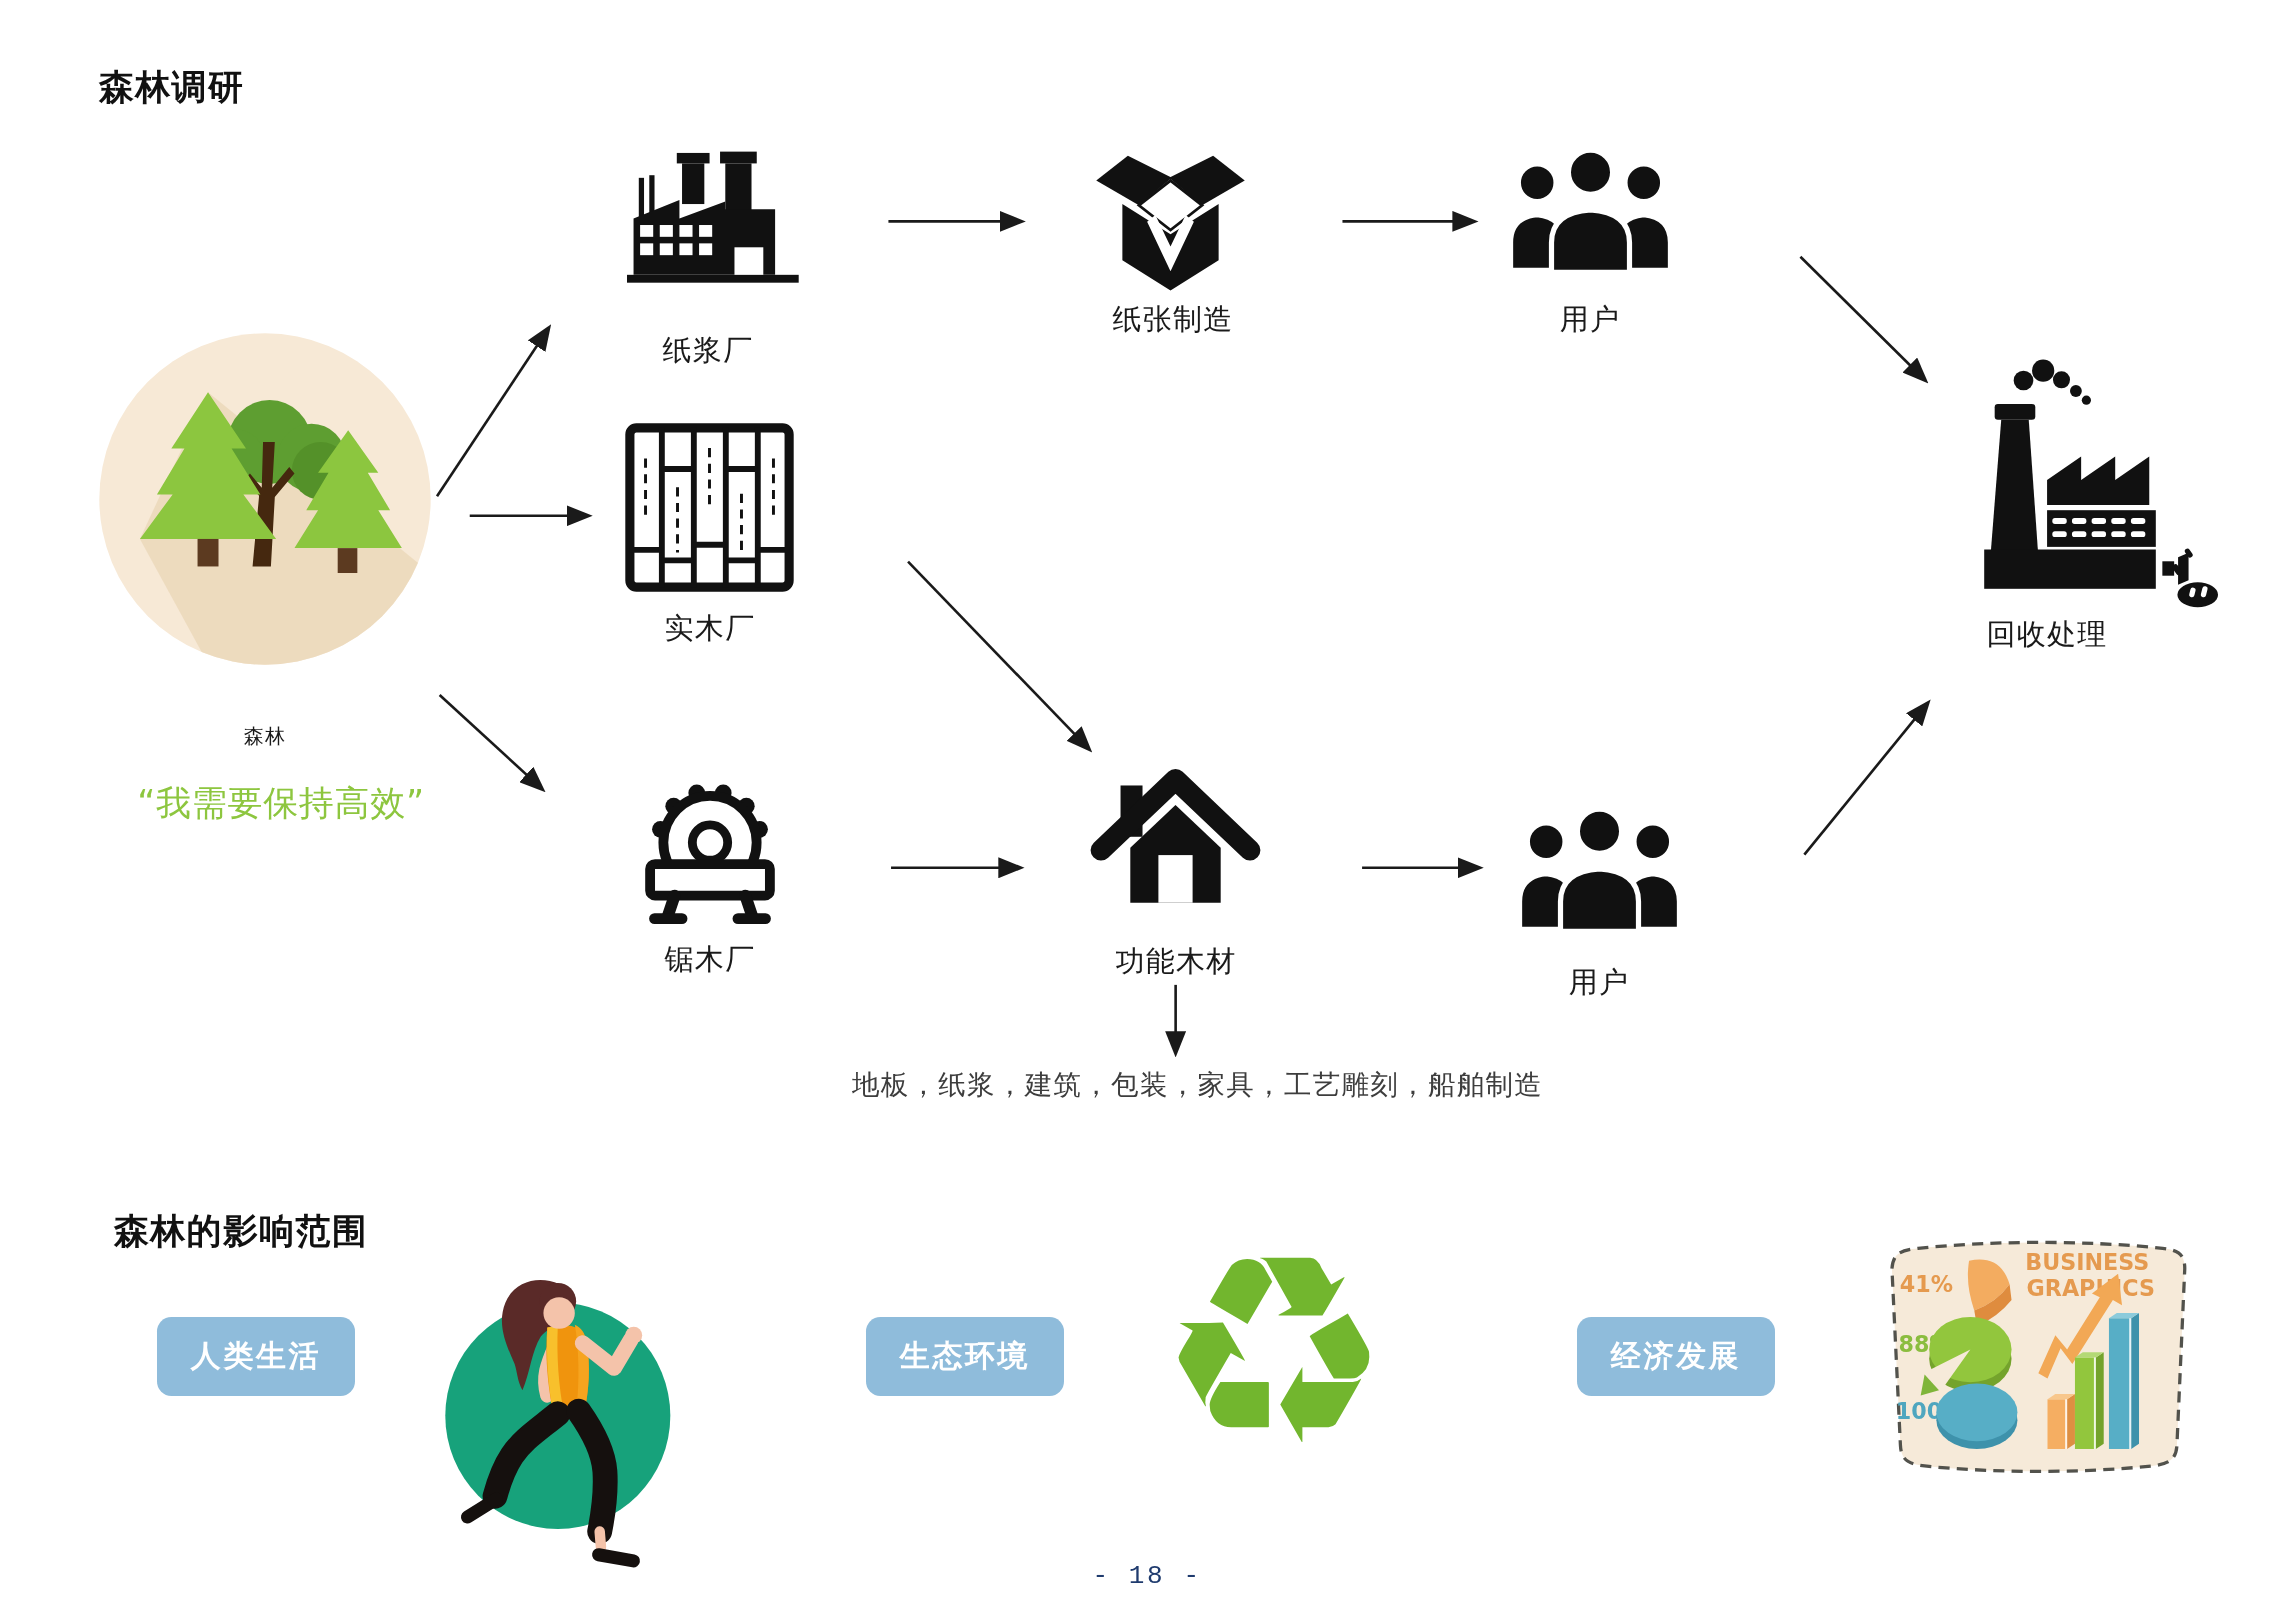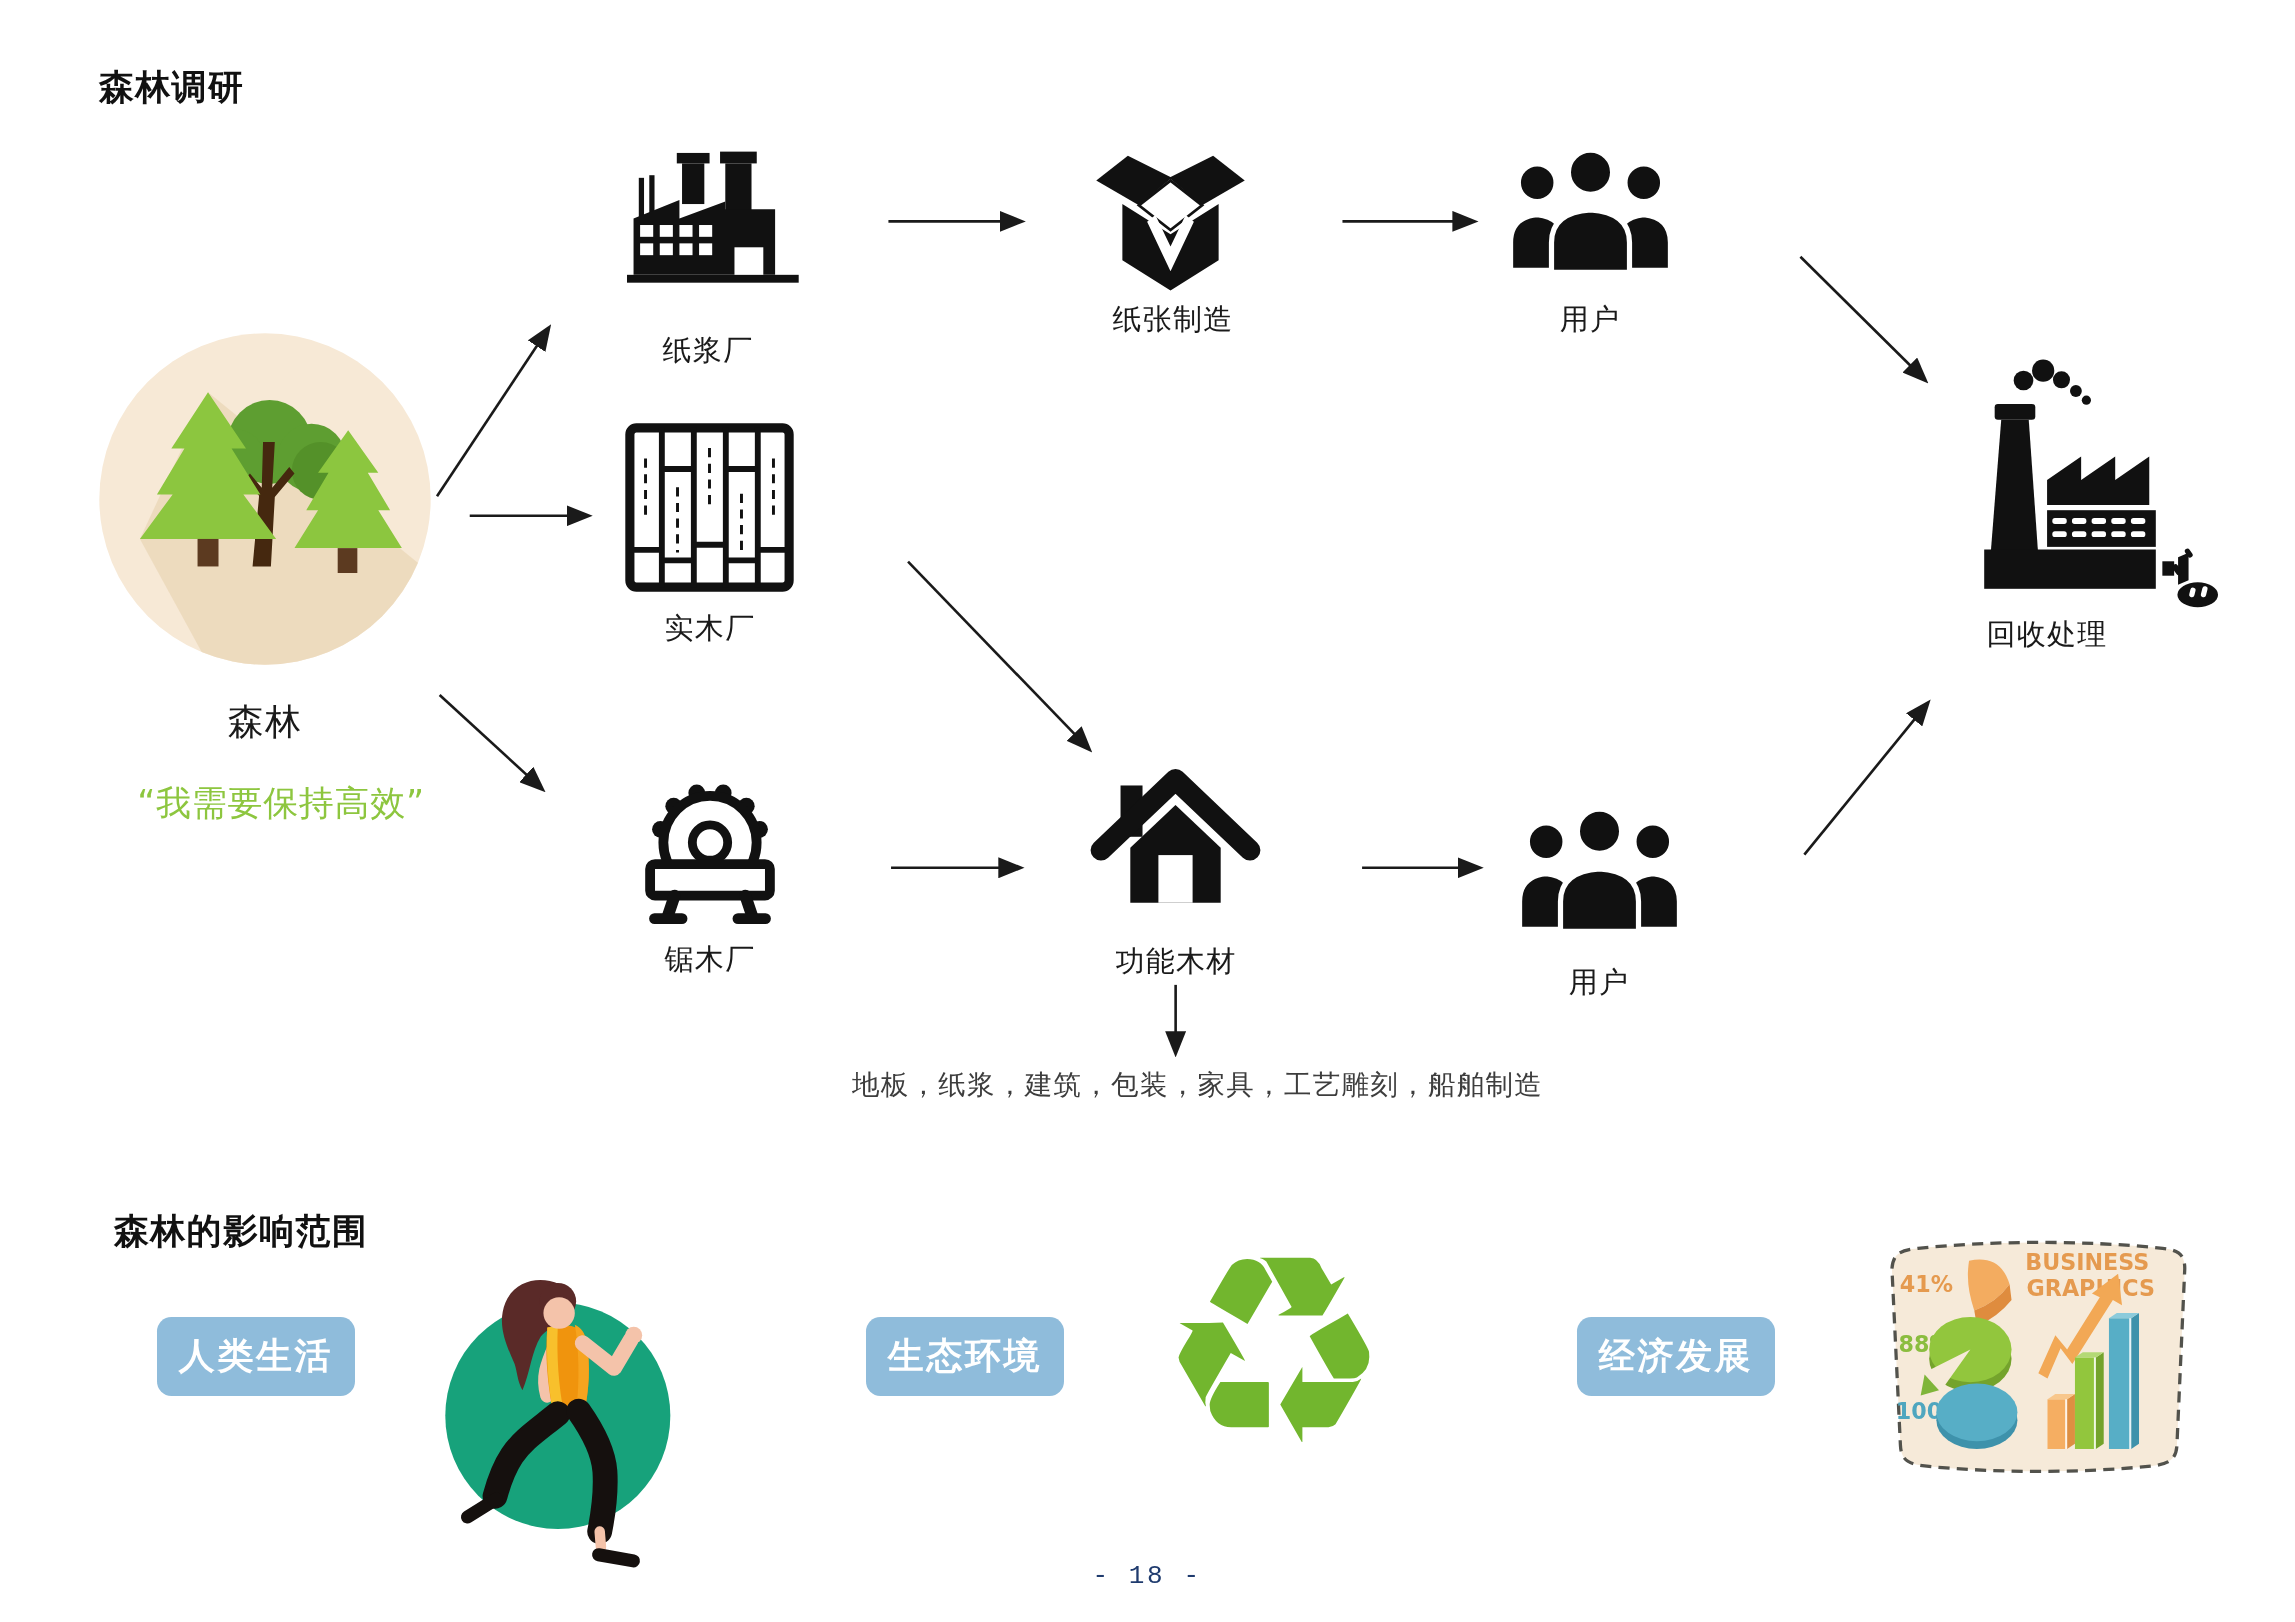--- a/index.html
+++ b/index.html
@@ -4,21 +4,21 @@
 <style>
   html,body{margin:0;padding:0;background:#fff;}
   .canvas{position:relative;width:2295px;height:1623px;background:#ffffff;
           font-family:"DejaVu Sans","Liberation Sans",sans-serif;overflow:hidden;border-radius:7px;}
   .abs{position:absolute;}
   .h-title{font-size:35px;font-weight:700;color:#111;letter-spacing:1.3px;}
   .node-label{font-size:29px;font-weight:400;color:#1a1a1a;text-align:center;letter-spacing:1.3px;}
   .quote{font-size:35px;font-weight:400;color:#8DC63F;text-align:center;letter-spacing:0.7px;}
   .products{font-size:27.5px;color:#3d3d3d;text-align:center;letter-spacing:1.3px;}
   .chip{width:198px;height:79px;background:#8FBCDB;border-radius:14.4px;color:#ffffff;
-        font-size:36px;font-weight:700;letter-spacing:2.6px;display:flex;
+        font-size:30px;font-weight:700;letter-spacing:2.6px;display:flex;
         align-items:center;justify-content:center;cursor:pointer;}
   .recycle-glyph{width:242px;height:275px;display:flex;align-items:center;justify-content:center;
         font-size:262px;line-height:1;color:#72B62E;}
   .pagenum{width:262px;text-align:center;font-family:Liberation Mono, monospace;
         font-size:26px;color:#1F3B6E;letter-spacing:2.6px;}
   svg{display:block;}
 </style>
 </head>
 <body>
 
@@ -61,21 +61,21 @@
       <circle cx="326" cy="192" r="52" fill="#5E9E31"></circle>
       <circle cx="208" cy="196" r="48" fill="#5E9E31"></circle>
       <circle cx="340" cy="212" r="44" fill="#549129"></circle>
       <path d="M252,168 L270,168 L266,238 L292,206 L300,216 L270,252 L264,358 L236,358 L246,250 L224,226 L232,216 L250,238 Z" fill="#45280F"></path>
       <polygon points="168,92 226,178 204,178 248,248 222,248 272,316 64,316 114,248 90,248 132,178 112,178" fill="#8CC63F"></polygon>
       <rect x="152" y="316" width="32" height="42" fill="#5C3A20"></rect>
       <polygon points="382,150 428,215 412,215 446,272 428,272 464,330 300,330 336,272 318,272 352,215 336,215" fill="#8CC63F"></polygon>
       <rect x="366" y="330" width="30" height="38" fill="#5C3A20"></rect>
     </g>
   </svg>
-  <div class="abs node-label" style="left:167px;top:698px;width:196px;font-size:36px;">森林</div>
+  <div class="abs node-label" style="left:167px;top:723px;width:196px;font-size:20px;">森林</div>
   <div class="abs quote" style="left:98px;top:780px;width:366px;">“我需要保持高效”</div>
 
   <svg class="abs" style="left:623px;top:149px;" width="181" height="135" viewBox="0 0 276 206">
     <g fill="#111">
       <rect x="24" y="44" width="8" height="62"></rect>
         <rect x="40" y="40" width="8" height="66"></rect>
       <rect x="82" y="6" width="50" height="16"></rect>
         <rect x="90" y="22" width="34" height="62"></rect>
       <rect x="148" y="4" width="56" height="18"></rect>
         <rect x="156" y="22" width="40" height="76"></rect>

